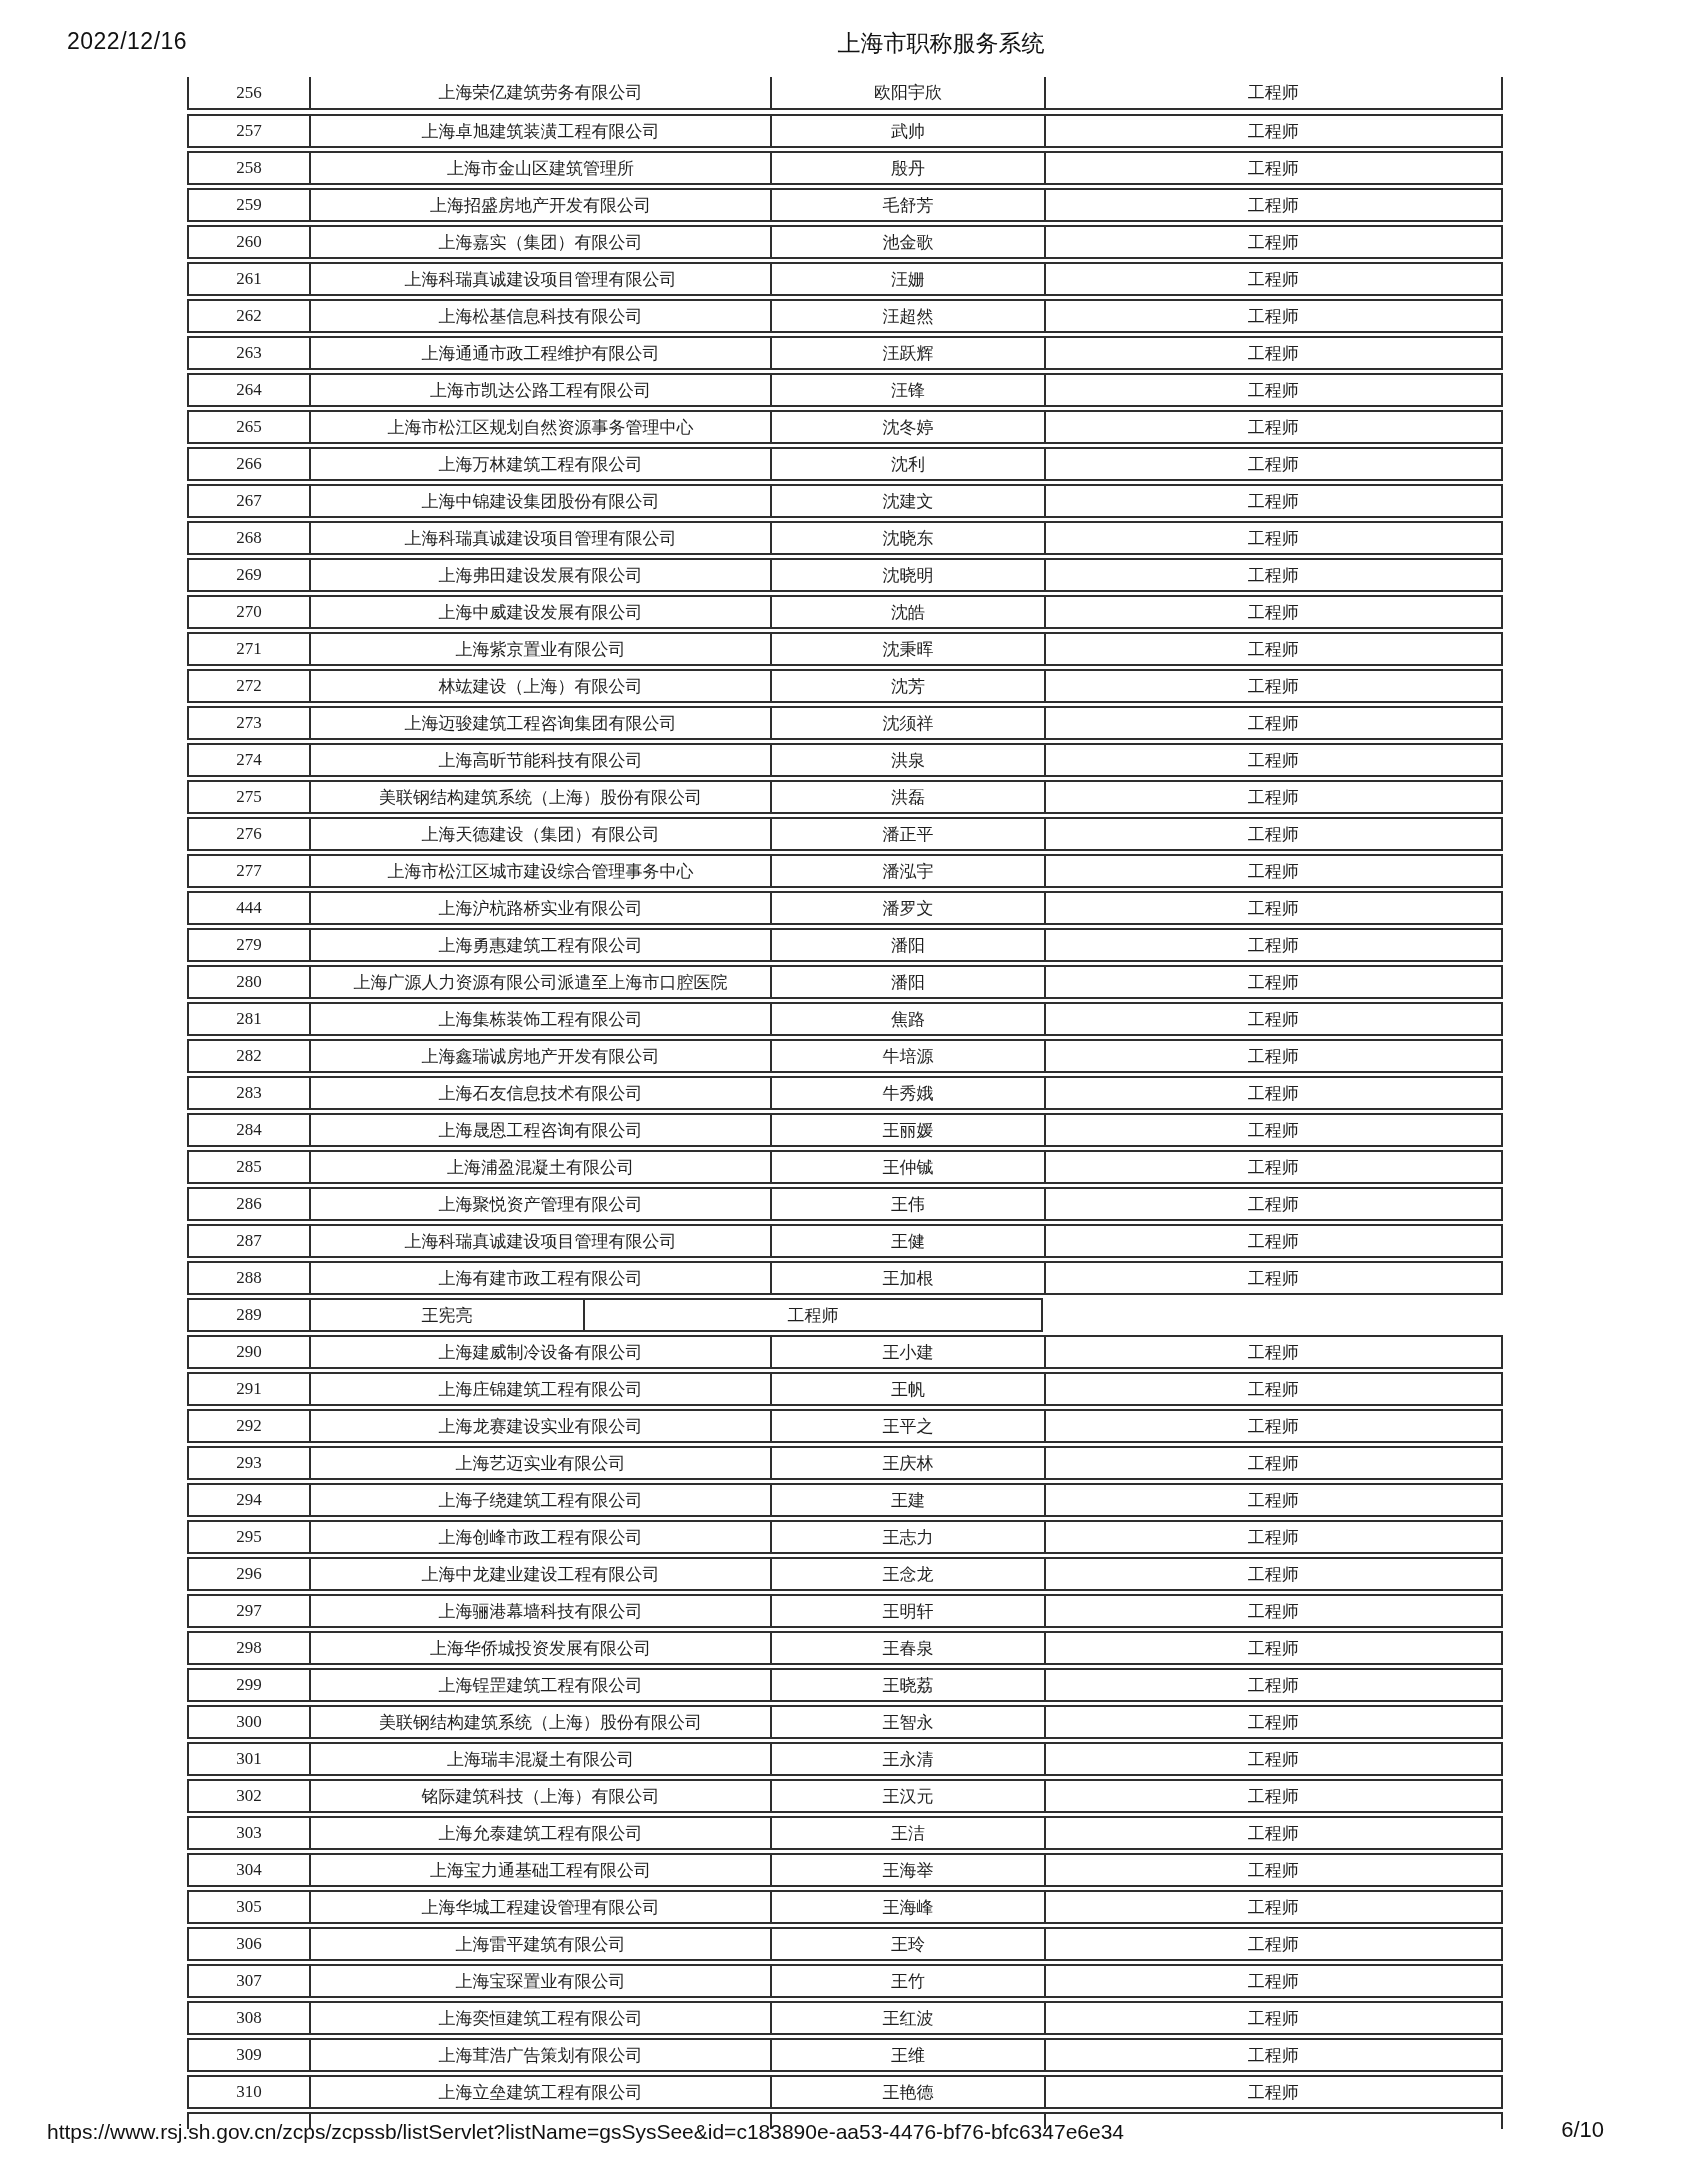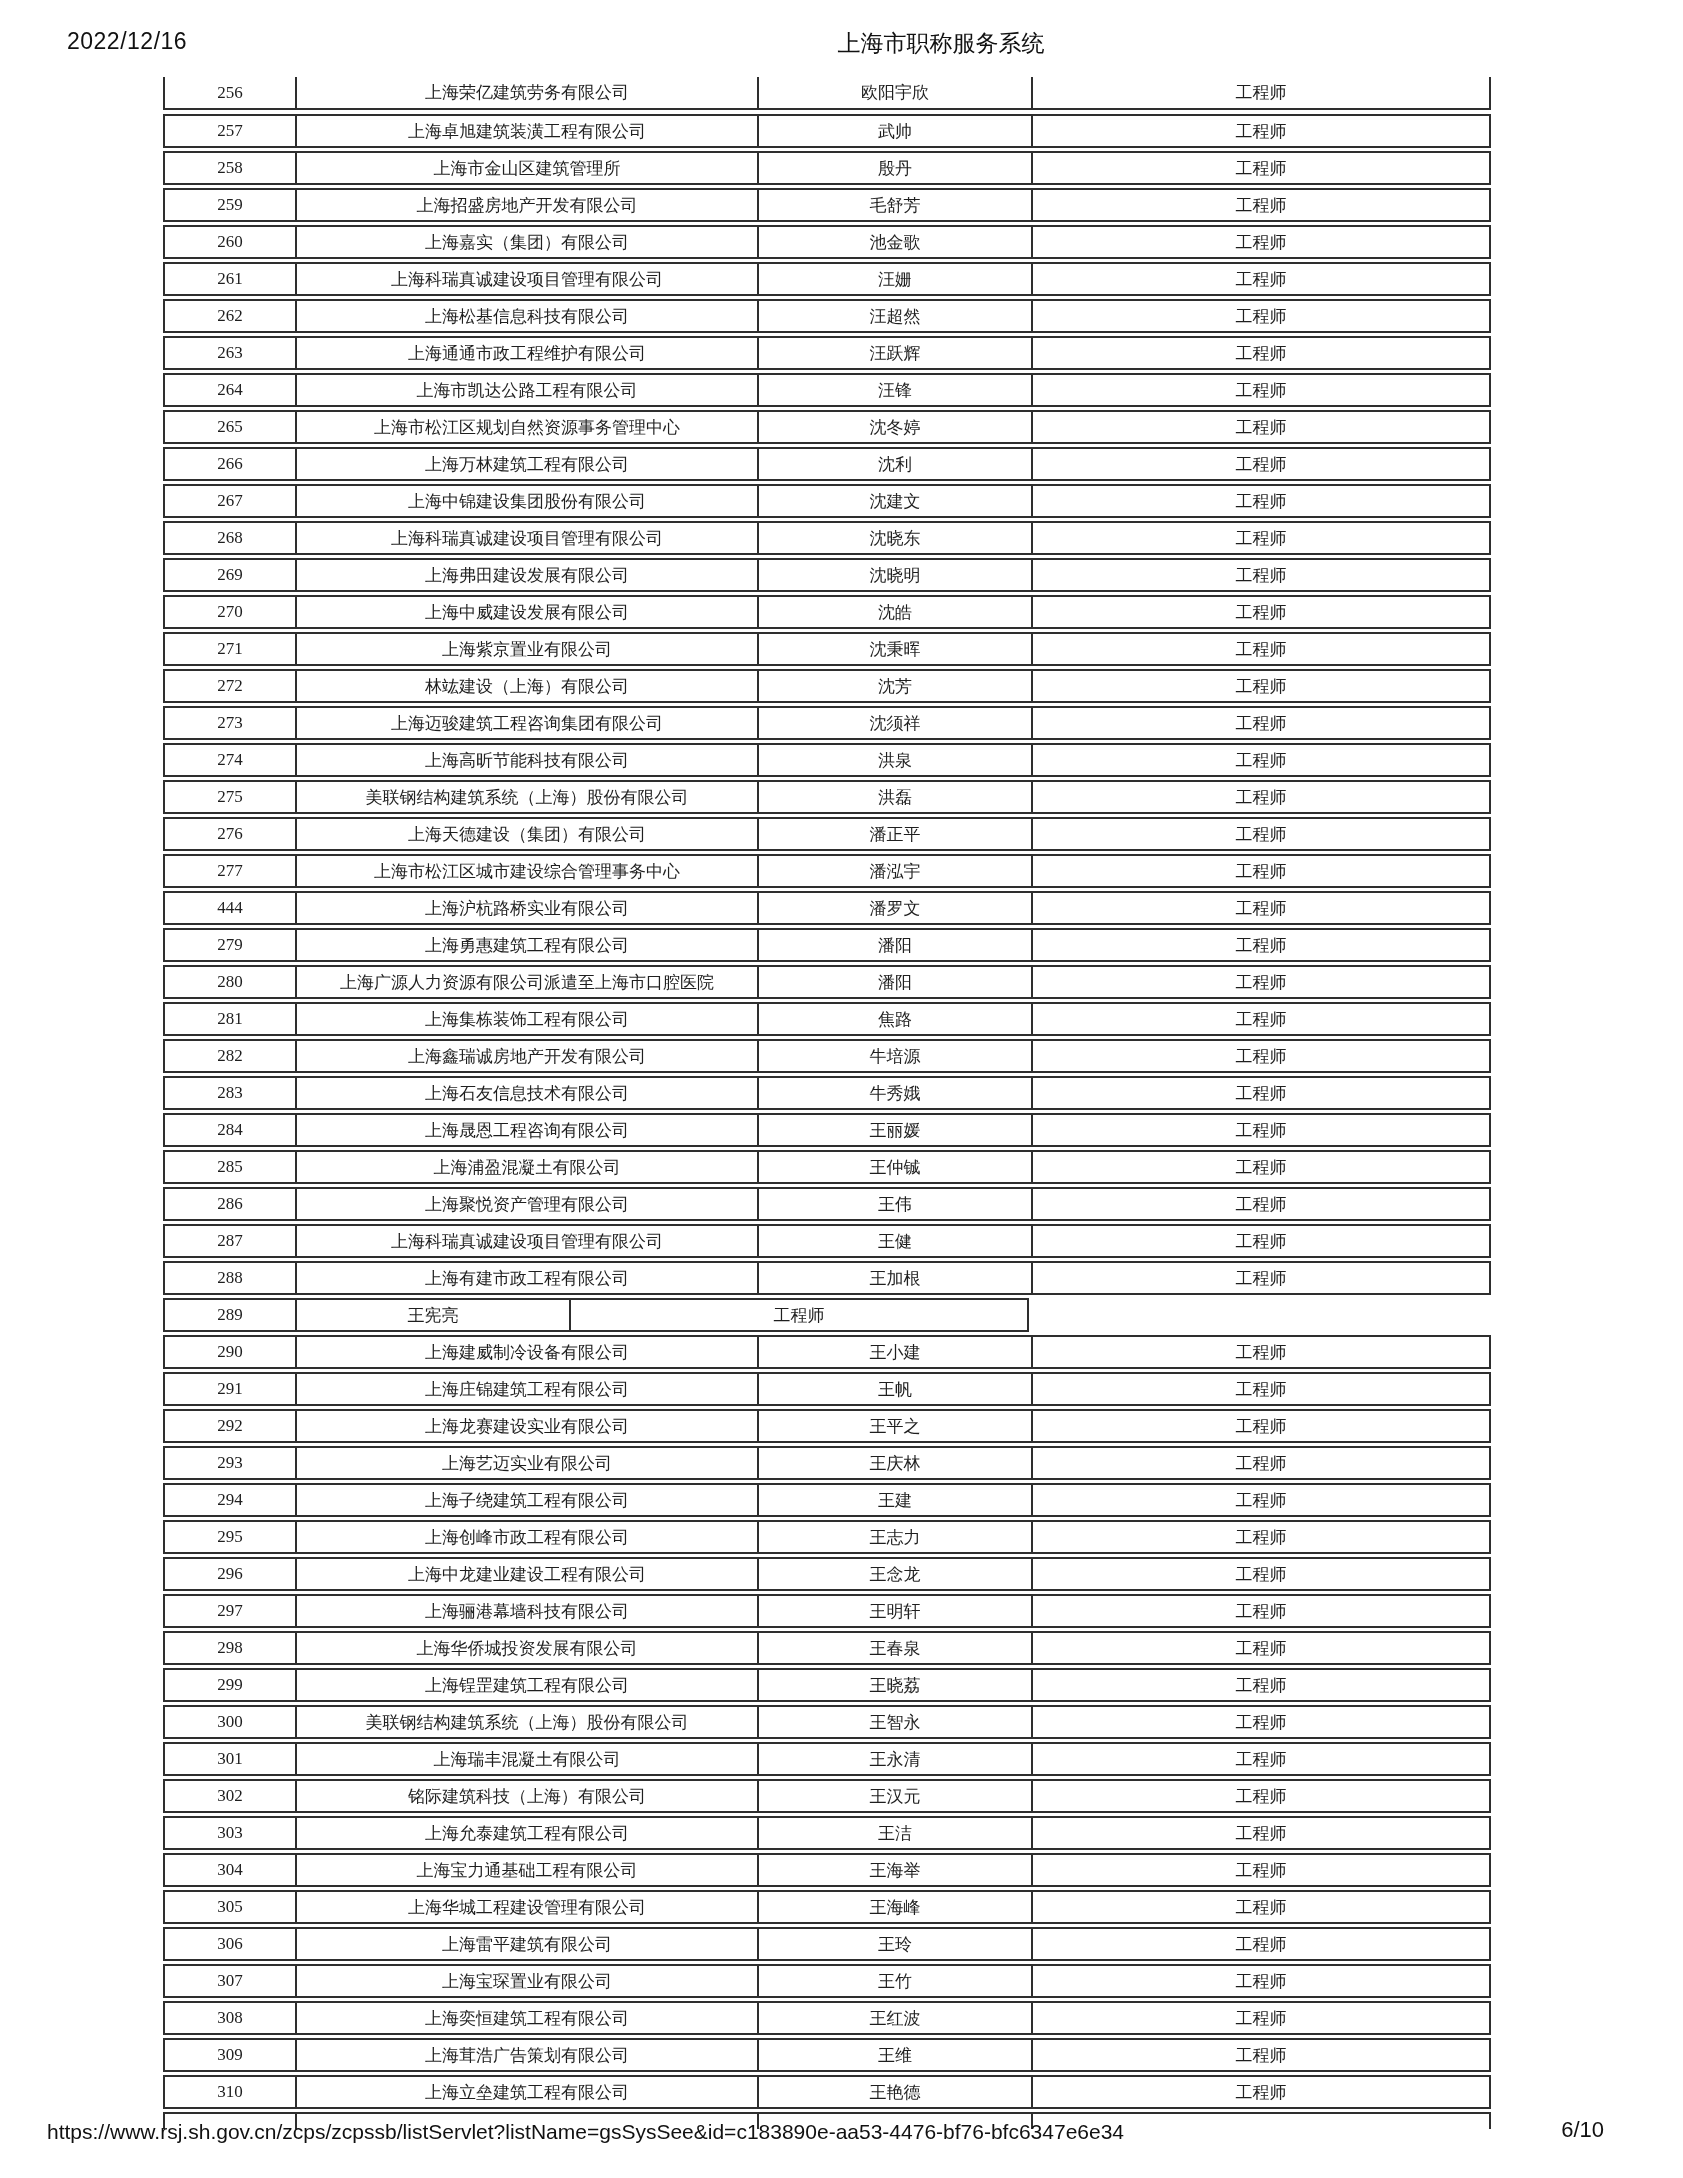--- a/index.html
+++ b/index.html
@@ -63,21 +63,21 @@
     overflow: hidden;
     background: #fff;
   }
   .t-cell:last-child {
     border-right: 2px solid #2e2e2e;
   }
   .t-row.first-row .t-cell {
     border-top: none;
     height: 33px;
   }
-  .col-no      { width: 132px; }
+  .col-no      { width: 122px; margin-left: 24px; }
   .col-company { width: 462px; }
   .col-name    { width: 274px; }
   .col-title   { width: 460px; }
   .t-row.stub-row {
     height: 17px;
     margin-bottom: 0;
   }
   .t-row.stub-row .t-cell {
     border-bottom: none;
   }

